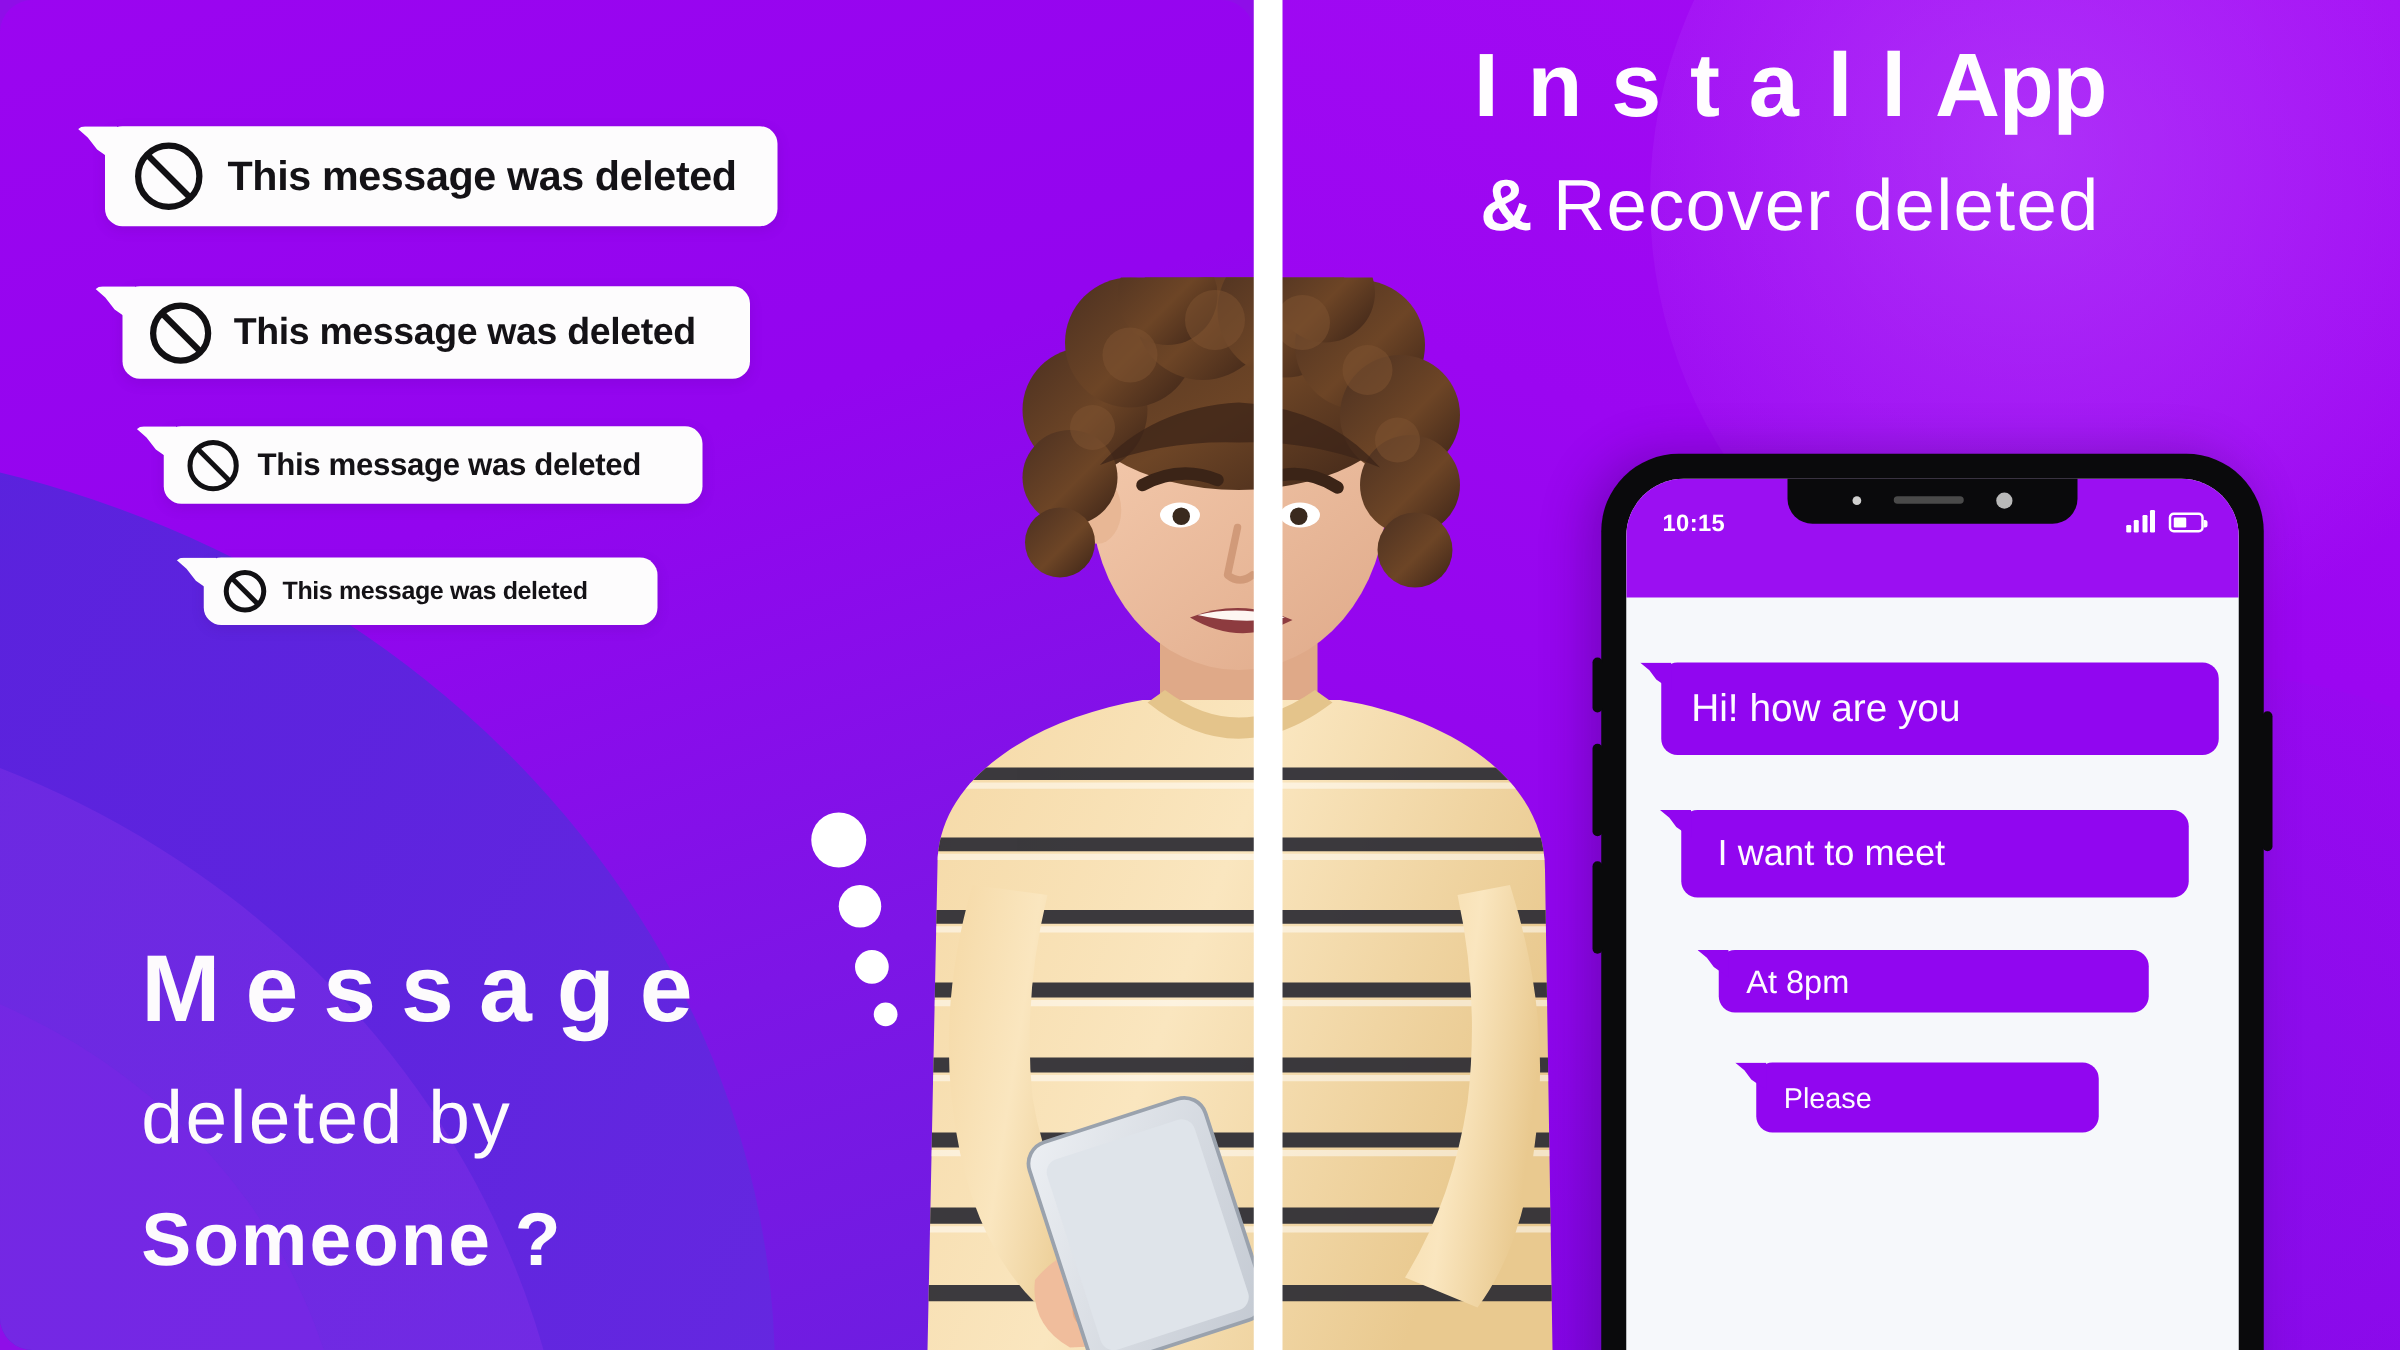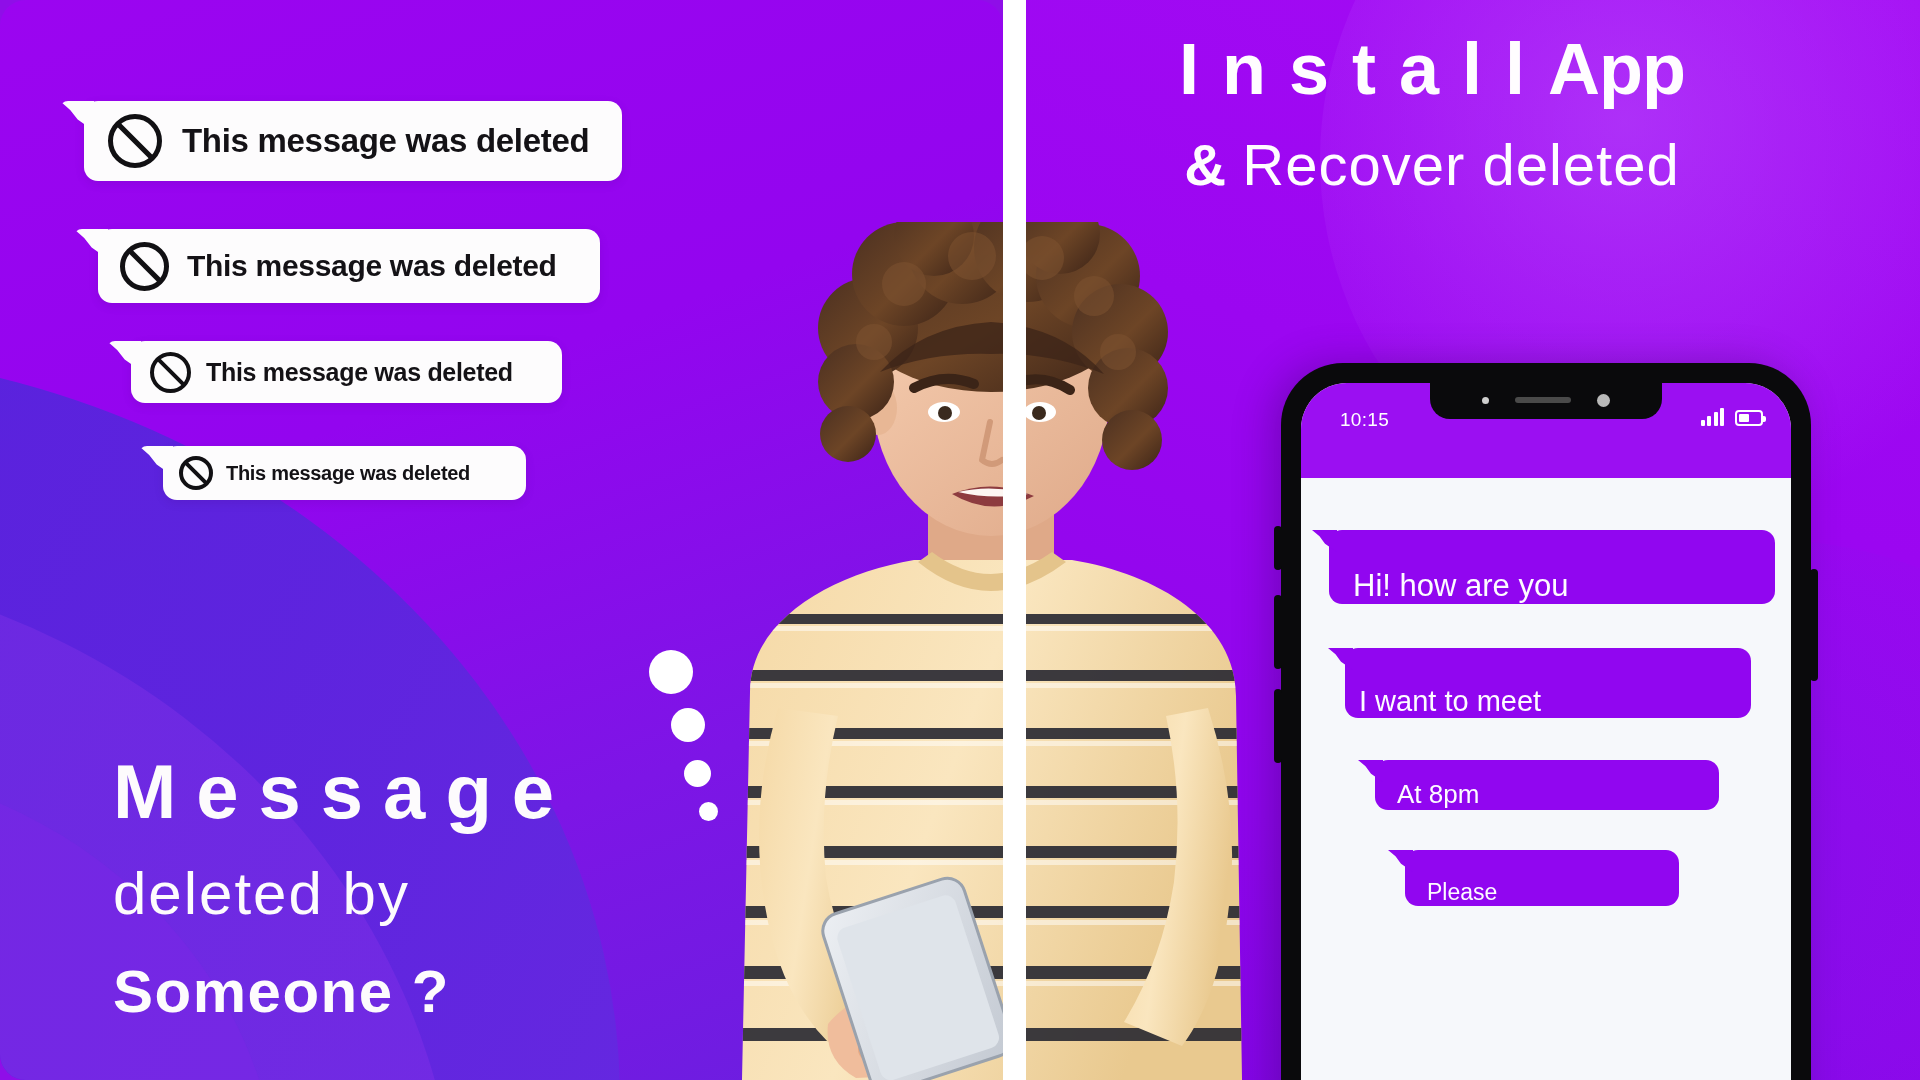--- a/index.html
+++ b/index.html
@@ -166,21 +166,21 @@
     background:#f6f8fb;
     border-radius:46px 46px 0 0;
     overflow:hidden;
   }
   .status-strip{
     position:relative; height:95px; width:100%;
     background:#9b0ff2;
   }
   .st-time{
     position:absolute; left:29px; top:26px;
-    color:#fff; font-size:19px; font-weight:normal; letter-spacing:.3px;margin-left:10px;
+    color:#fff; font-size:19px; font-weight:bold; letter-spacing:.3px;
   }
   .st-right{
     position:absolute; right:28px; top:25px;
     display:flex; align-items:flex-end; gap:11px;
   }
   .sig{ display:flex; align-items:flex-end; gap:2.5px; }
   .sig i{ display:block; width:4px; background:#fff; border-radius:1px; }
   .sig i:nth-child(1){ height:6px; }
   .sig i:nth-child(2){ height:10px; }
   .sig i:nth-child(3){ height:14px; }
@@ -202,30 +202,30 @@
     z-index:5;
   }
   .notch .cam-sm{ width:7px; height:7px; border-radius:50%; background:#cfcfcf; }
   .notch .speaker{ width:56px; height:6px; border-radius:3px; background:#4a4a4a; }
   .notch .cam-lg{ width:13px; height:13px; border-radius:50%; background:#b9b9b9; }
 
   .chat-area{ position:relative; padding:52px 0 0 0; }
   .cbub{
     position:relative; background:#9106f0;
     border-radius:13px; color:#fdfbff;
-    display:flex; align-items:flex-end;
+    display:flex; align-items:center;
     white-space:nowrap; font-weight:300;
   }
   .cbub::before{
     content:""; position:absolute; left:-17px; top:0;
     width:25px; height:22px; background:#9106f0;
     clip-path:polygon(0 0,100% 0,100% 100%,52% 62%,30% 28%);
   }
   #cb0{ margin:0 16px 0 28px; height:74px; padding:0 24px; font-size:31px; }
-  #cb1{ margin:44px 40px 16px 44px; height:70px; padding:0 14px; font-size:29px; }
+  #cb1{ margin:44px 40px 16px 44px; height:70px; padding:0 29px; font-size:29px; }
   #cb2{ margin:42px 72px 0 74px; height:50px; padding:0 22px; font-size:26px; }
   #cb3{ margin:40px 112px 0 104px; height:56px; padding:0 22px; font-size:23px; }
 
   
   .person{
     position:absolute; left:642px; top:222px;
     width:680px; height:858px; z-index:30;
   }
   .person svg{ display:block; width:100%; height:100%; }
 </style>

